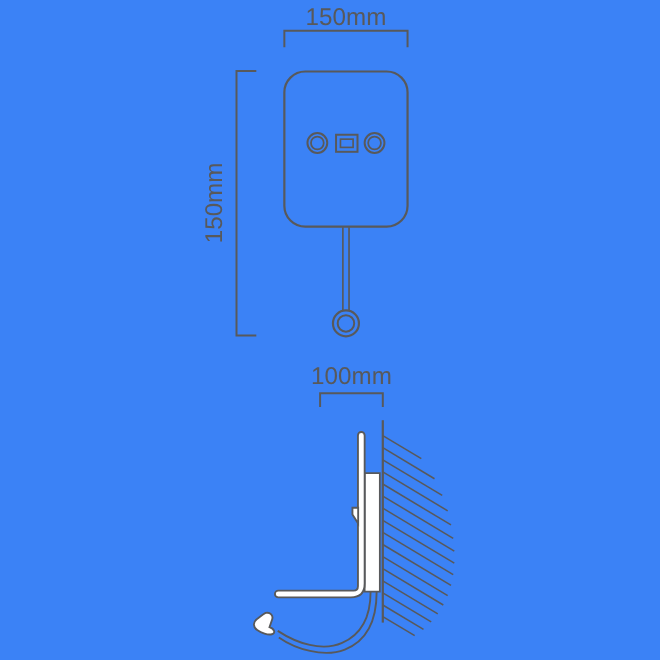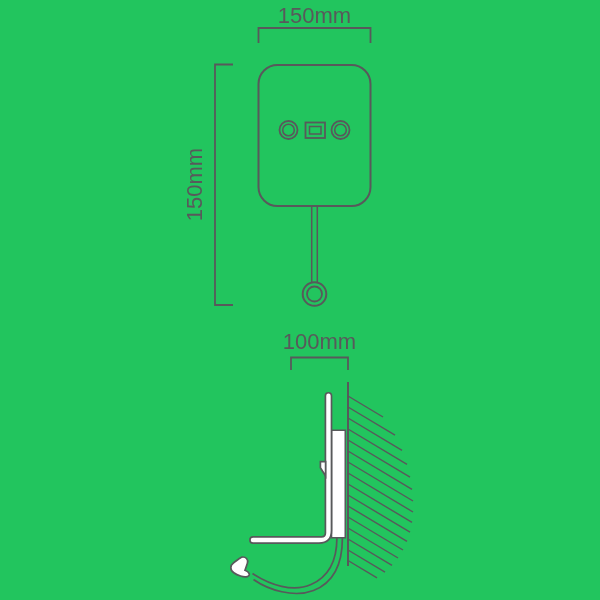--- a/index.html
+++ b/index.html
@@ -4,21 +4,21 @@
 <style>
   html, body {
     margin: 0;
     padding: 0;
     background: #ffffff;
   }
   .canvas {
     position: relative;
     width: 600px;
     height: 600px;
-    background: #22c55e;
+    background: #3b82f6;
     overflow: hidden;
   }
   svg { display: block; }
   .stroke {
     fill: none;
     stroke: #58595b;
     stroke-linecap: butt;
     stroke-linejoin: miter;
   }
   .filled {

